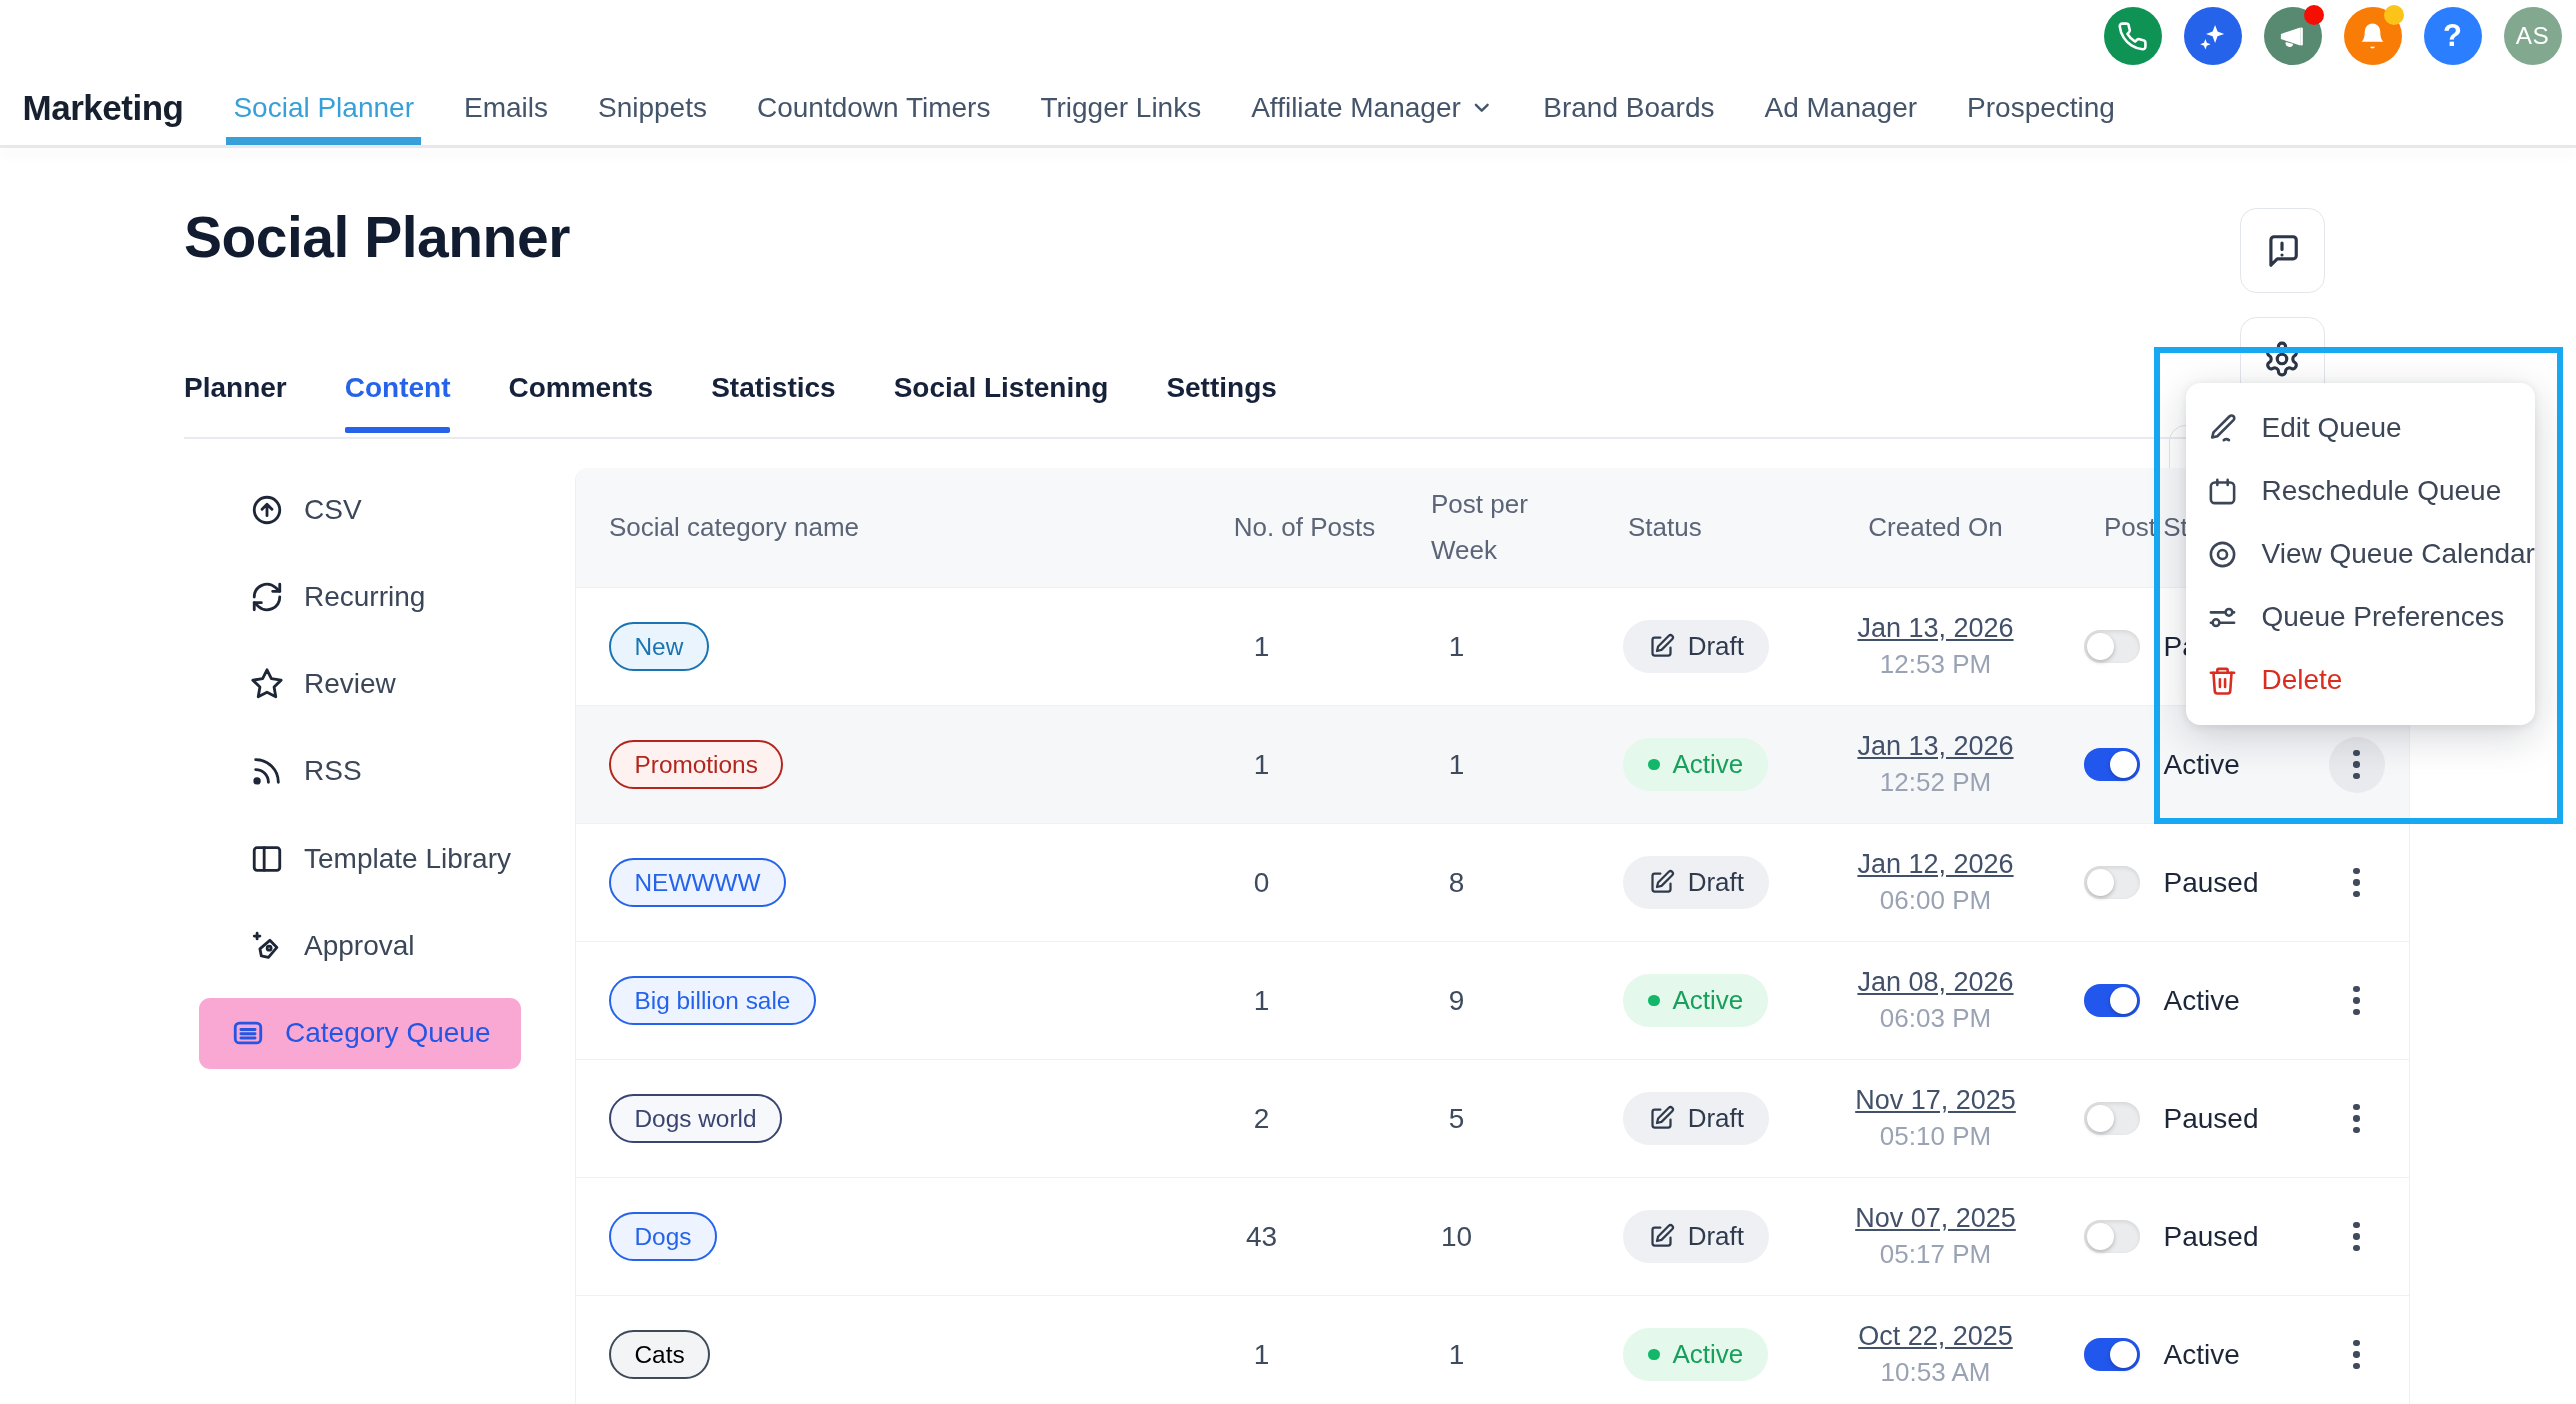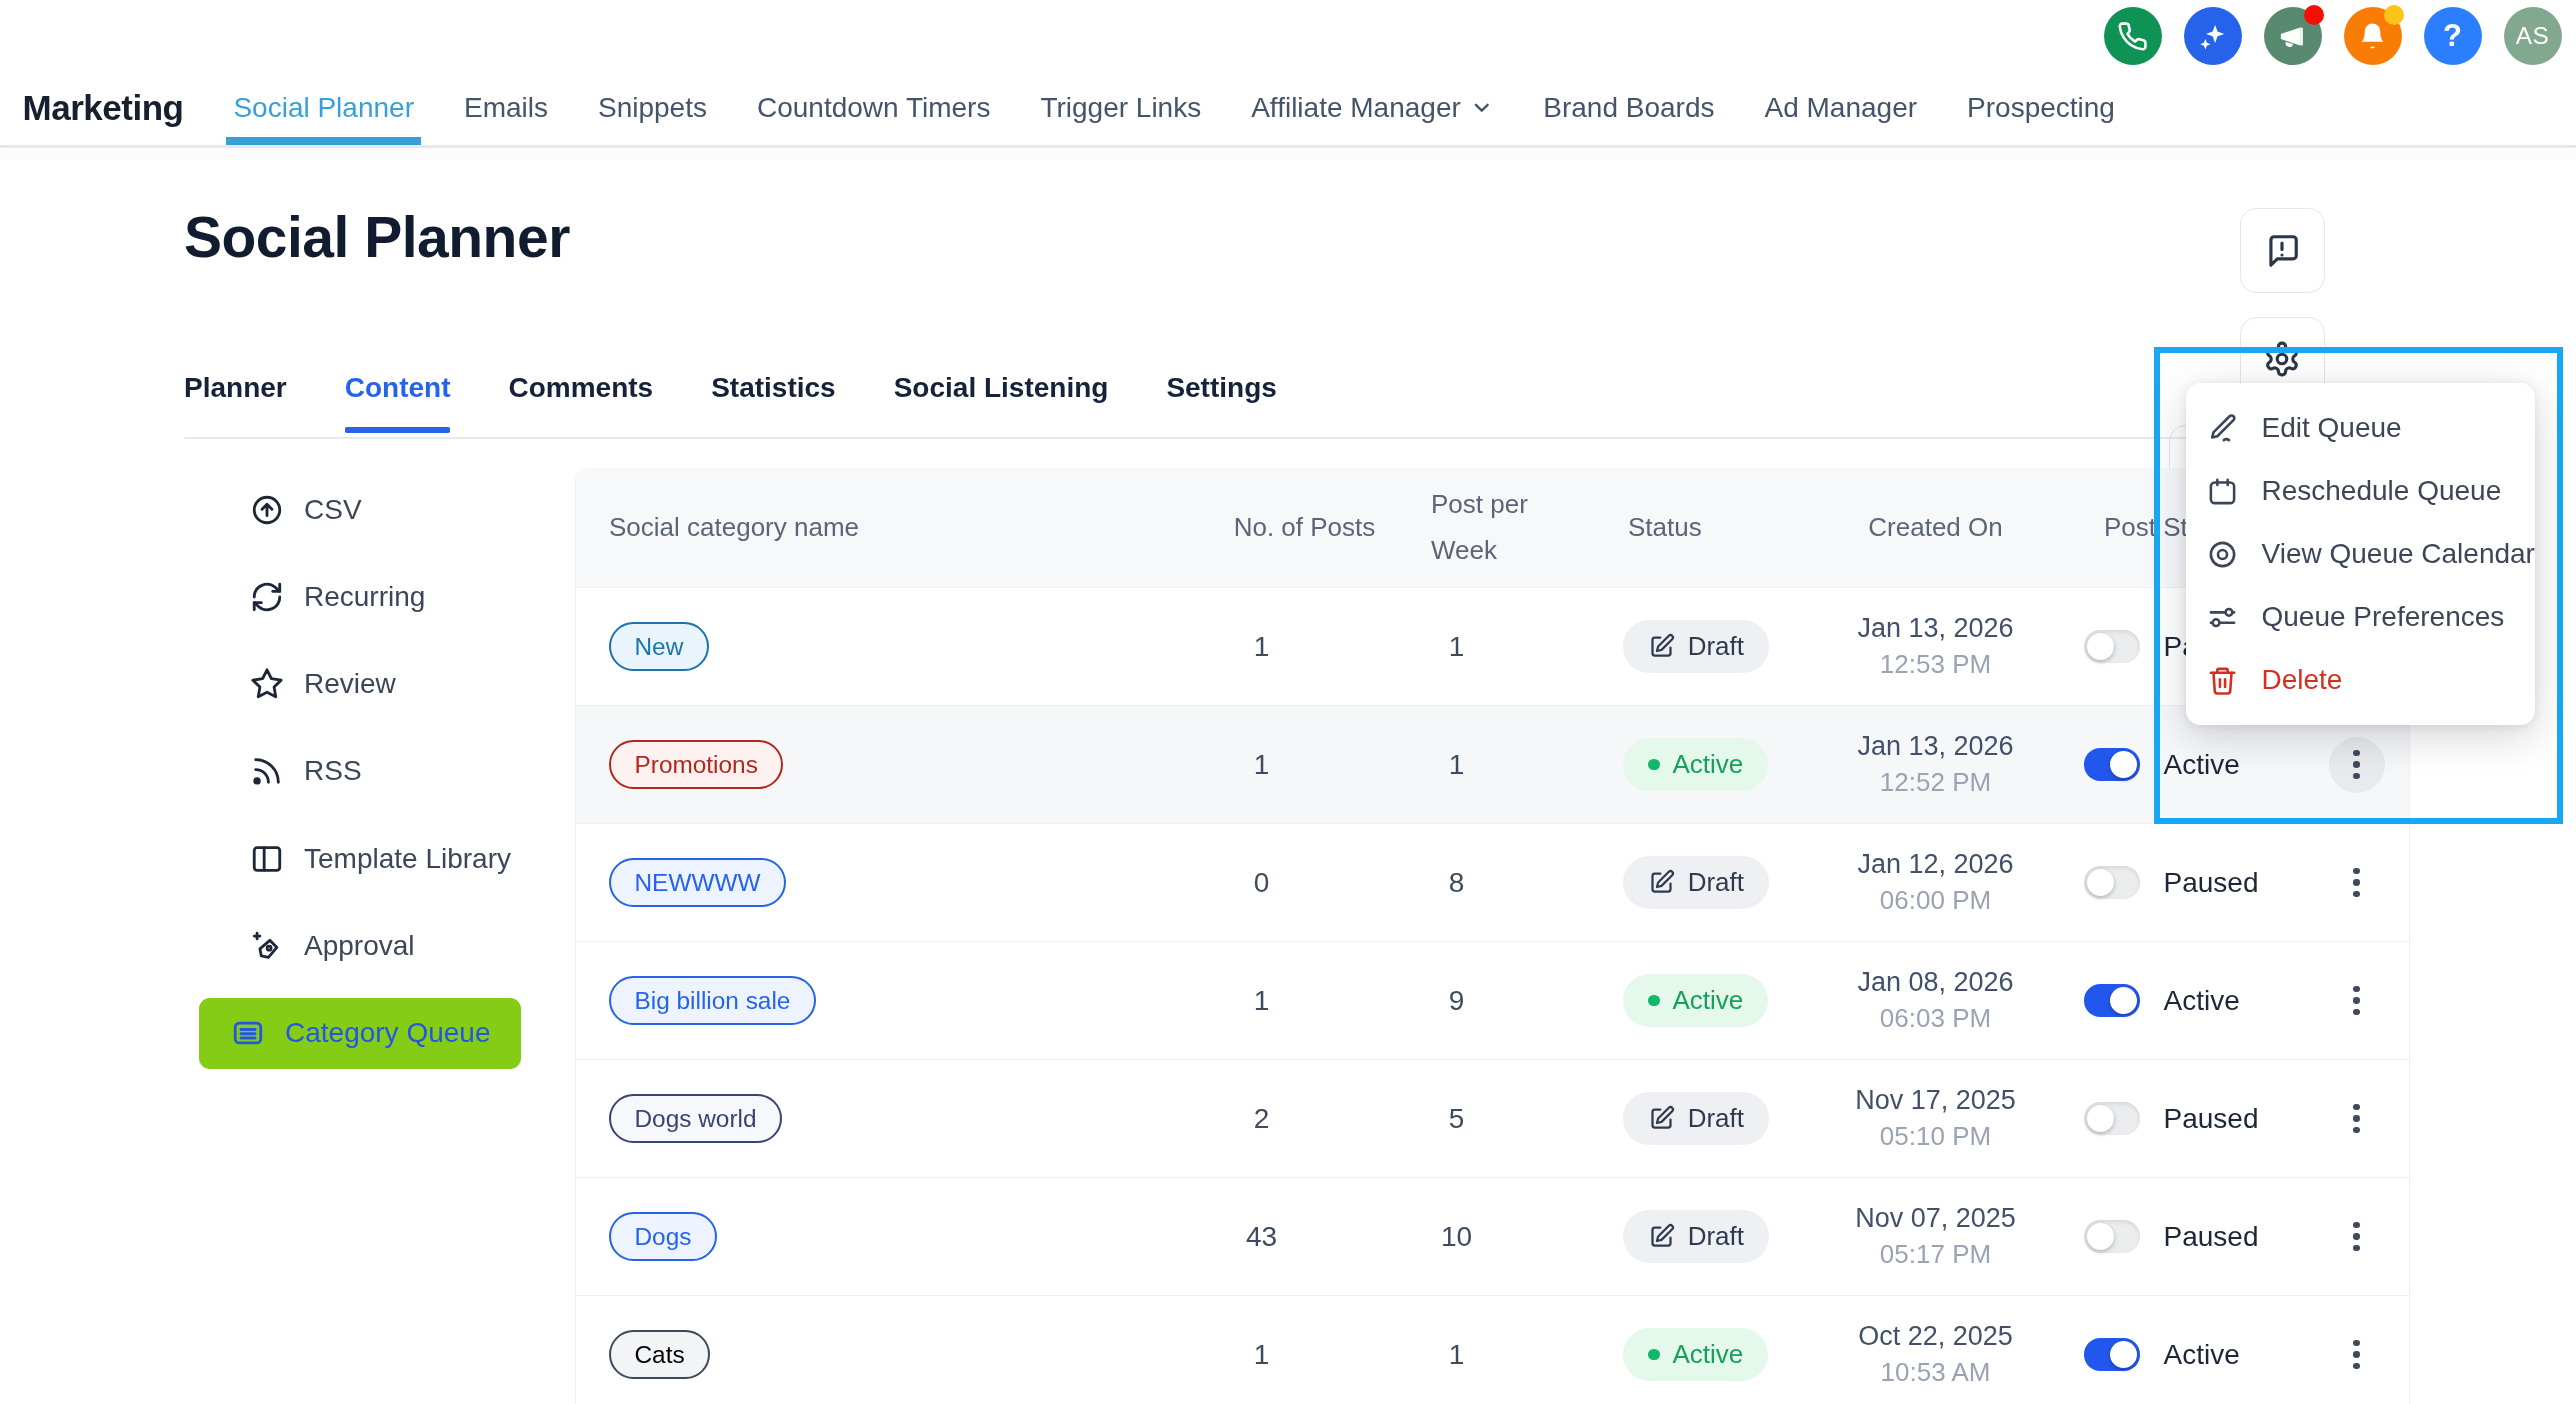--- a/index.html
+++ b/index.html
@@ -38,21 +38,21 @@
   .tabs { position:absolute; left:184px; top:372px; display:flex; gap:58px; }
   .tab { position:relative; font-size:28px; font-weight:600; color:#16213a; padding-bottom:29px; cursor:pointer; }
   .tab.active { color:#2563eb; }
   .tab.active::after { content:""; position:absolute; left:0; right:0; bottom:0; height:6.3px; background:#2563eb; border-radius:1.8px; }
   .tabs-hairline { position:absolute; left:184px; top:437px; width:2225px; height:1.8px; background:#e7eaee; }
 
   
   .side-nav { position:absolute; left:199px; top:474px; width:322px; display:flex; flex-direction:column; gap:16.3px; }
   .side-item { display:flex; align-items:center; gap:20px; height:71px; padding:0 0 0 51px; border-radius:11px; font-size:28px; font-weight:500; color:#3b4758; cursor:pointer; }
   .side-item svg { width:34px; height:34px; color:#1d2738; flex:none; }
-  .side-item.active { background:#84cc16; color:#2456e4;padding-left:32px; }
+  .side-item.active { background:#f9a8d4; color:#2456e4;padding-left:32px; }
   .side-item.active svg { color:#2456e4; }
 
   
   .cat-table { position:absolute; left:575px; top:468px; width:1835px; border-left:0.9px solid #eef0f3; border-right:0.9px solid #eef0f3; border-radius:12.7px 12.7px 0 0; }
   .t-head, .t-row { display:grid; grid-template-columns:588px 195px 195px 255px 253px 244px 101px; align-items:center; }
   .t-head { height:119px; background:#f7f8fa; border-radius:12.7px 12.7px 0 0; font-size:26px; font-weight:500; color:#5b6577; }
   .th-name { padding-left:33px; }
   .th-center { text-align:center; }
   .th-posts { transform:translateX(43px); }
   .th-week-inner { width:118px; margin-left:72px; text-align:left; line-height:1.75; }
@@ -68,21 +68,21 @@
   .cat-pill.navy  { border-color:#3a4470; color:#3a4470; background:#f7f8fc; }
   .cat-pill.slate { border-color:#3e4a5a; color:#000000; background:#f3f4f6; }
   .cell-num { text-align:center; font-size:28px; color:#3e4a5e; }
   .cell-status { padding-left:69px; }
   .status-pill { display:inline-flex; align-items:center; gap:12.7px; border-radius:903px; padding:11px 25px; font-size:26px; font-weight:500; }
   .status-pill.draft { background:#eef0f4; color:#2f3a4c; }
   .status-pill.draft svg { width:27px; height:27px; }
   .status-pill.active { background:#e4f8ec; color:#17a05c; }
   .g-dot { width:11.8px; height:11.8px; border-radius:50%; background:#12b76a; }
   .cell-created { display:flex; flex-direction:column; align-items:center; gap:5.4px; }
-  .cr-date { font-size:27px; font-weight:500; color:#42506a; }
+  .cr-date { font-size:27px; font-weight:500; color:#42506a;text-decoration:underline; }
   .cr-time { font-size:26px; color:#9aa3b4; }
   .cell-toggle { display:flex; align-items:center; gap:23.5px; padding-left:22px; }
   .toggle { position:relative; width:56px; height:33px; border-radius:16.3px; flex:none; cursor:pointer; }
   .toggle.off { background:#ebecee; box-shadow:inset 0 1.8px 4.5px rgba(0,0,0,.10); }
   .toggle.on  { background:#2257ee; }
   .knob { position:absolute; top:2.7px; width:27px; height:27px; border-radius:50%; background:#fff; box-shadow:0 1.8px 4.5px rgba(0,0,0,.25); }
   .toggle.off .knob { left:2.7px; }
   .toggle.on  .knob { right:2.7px; }
   .toggle-label { font-size:28px; font-weight:500; color:#1d2739; white-space:nowrap; }
   .cell-kebab { display:flex; align-items:center; justify-content:center; }

